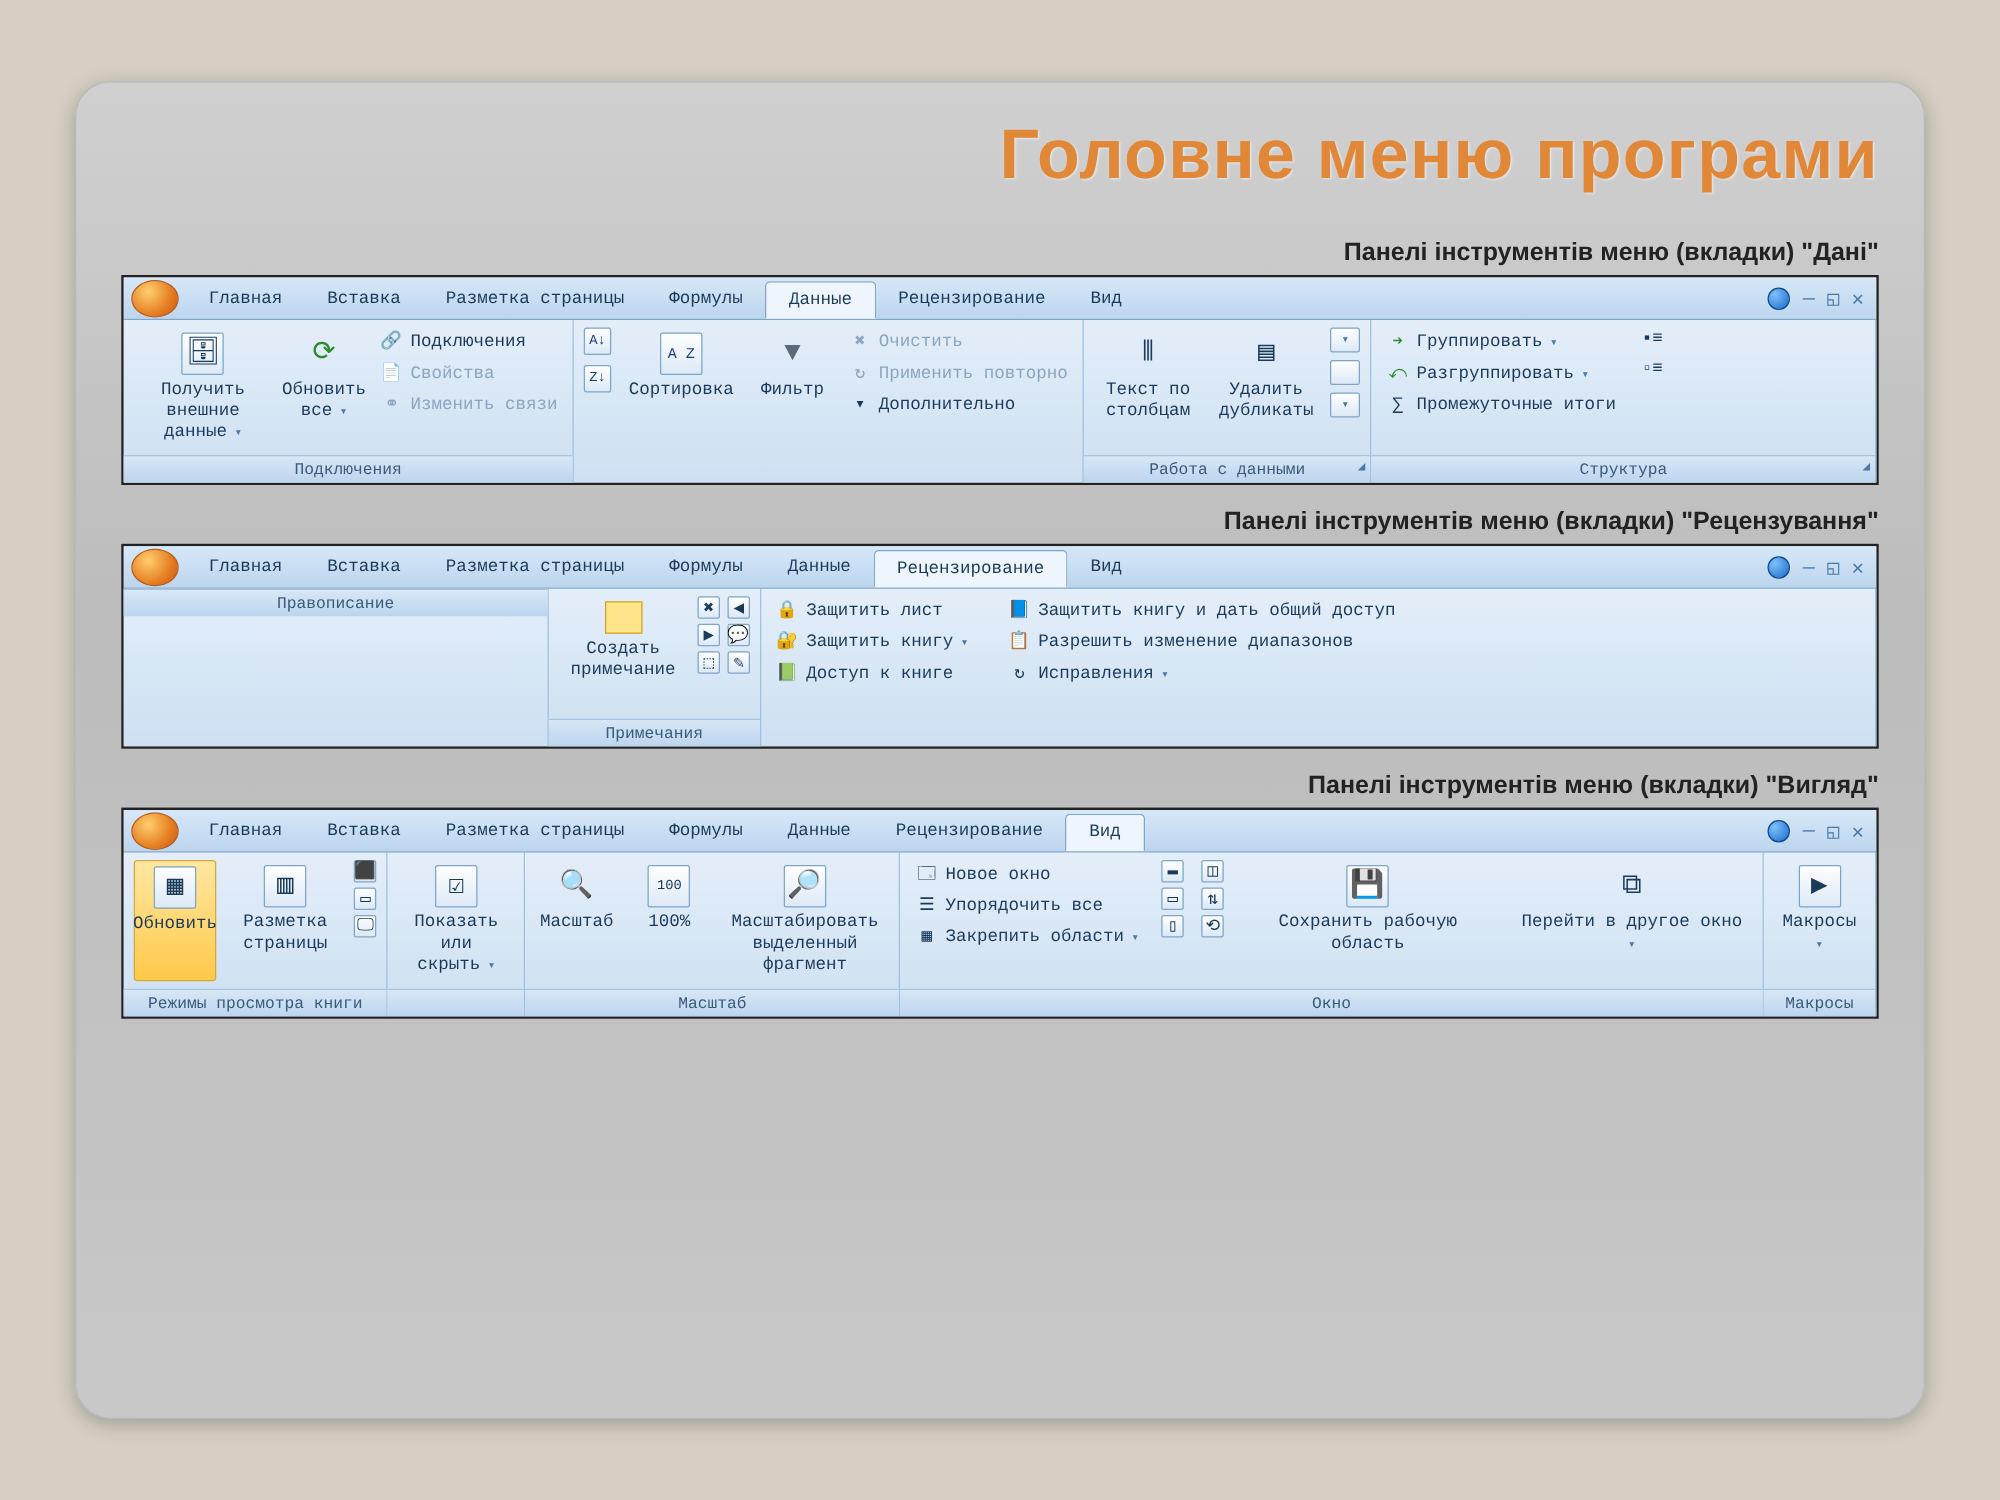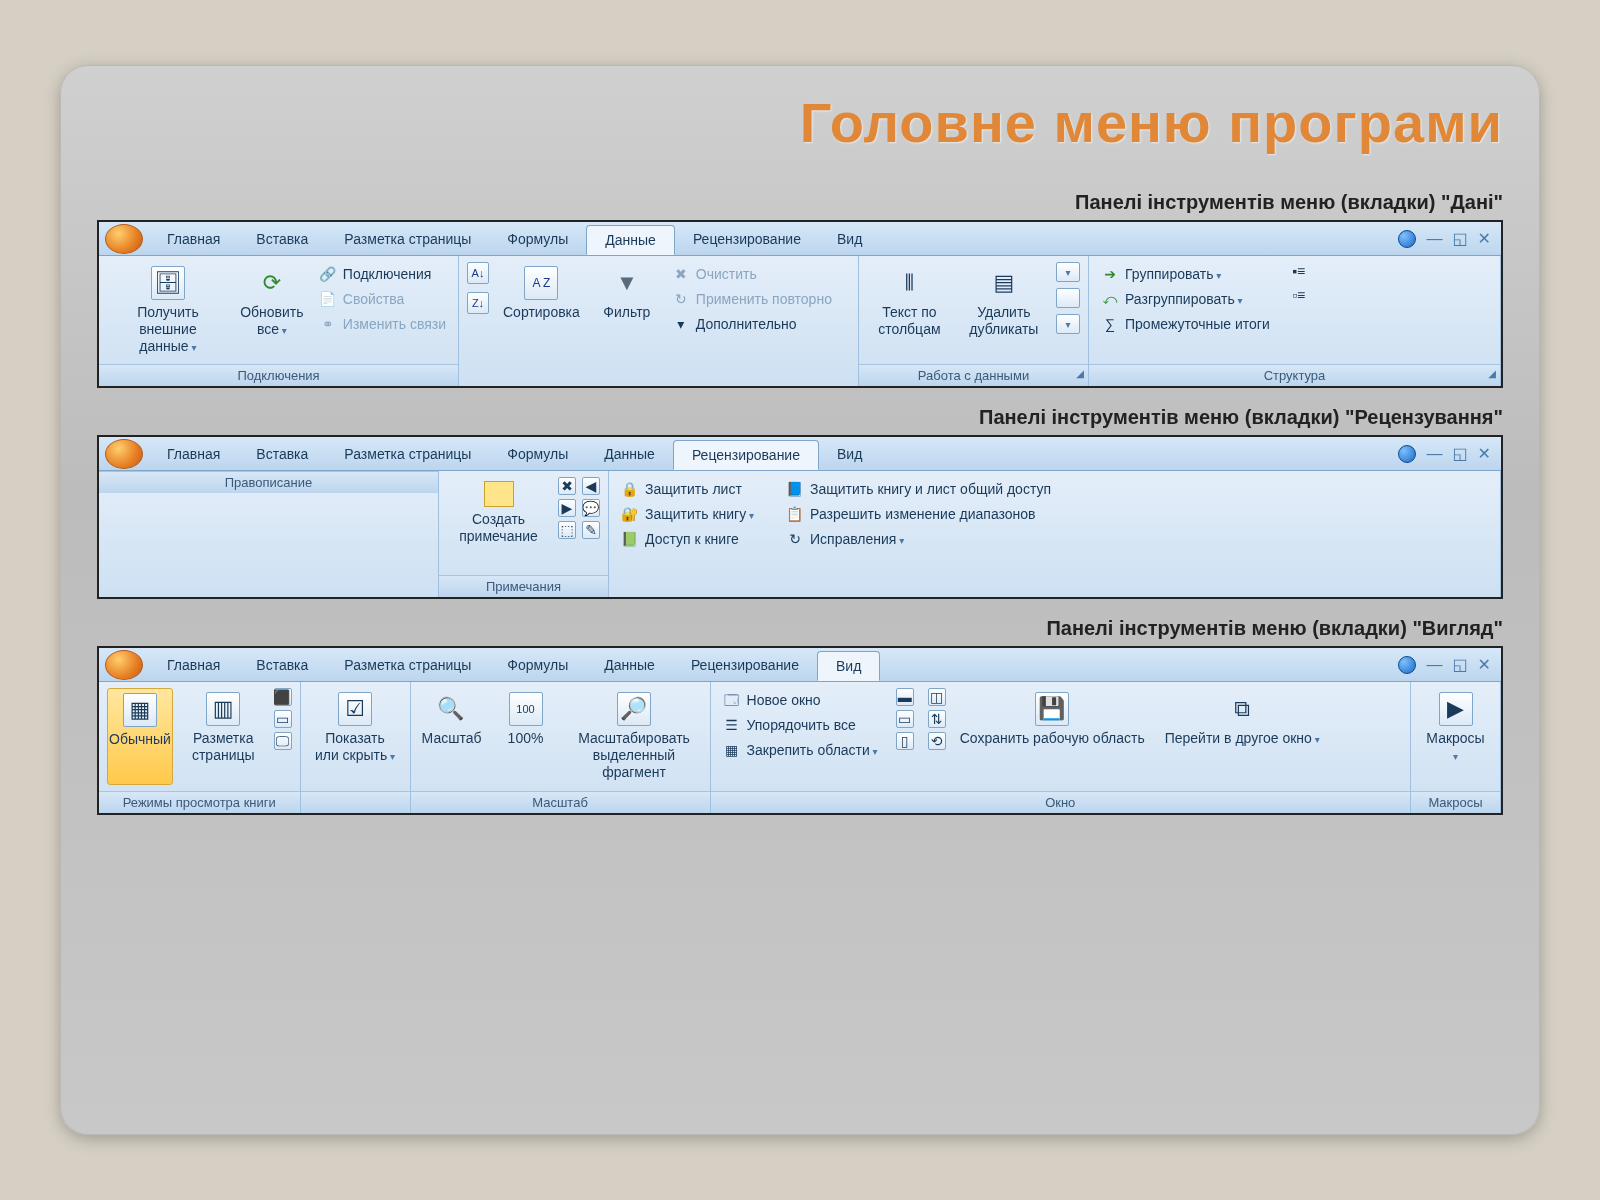--- a/index.html
+++ b/index.html
@@ -39,20 +39,21 @@
     margin: 18px 0 6px 0;
     font-weight: bold;
   }
   .ribbon-shot {
     border: 2px solid #222;
     background: #e6f0fa;
     display: flex;
     flex-direction: column;
     font-size: 14px;
     color: #1a3a5a;
+    font-family: Liberation Mono, monospace;
   }
   .tabbar {
     display: flex;
     align-items: center;
     background: linear-gradient(180deg,#d6e8f8,#bcd5ee);
     border-bottom: 1px solid #7fa6c9;
     height: 34px;
     position: relative;
   }
   .office-btn {
@@ -358,21 +359,21 @@
                 <span class="arrow-down">Защитить книгу</span>
               </div>
             <div class="small-btn">
                 <span class="small-ico">📗</span>
                 <span>Доступ к книге</span>
               </div>
           </div>
           <div class="col" style="margin-left:16px">
             <div class="small-btn">
                 <span class="small-ico">📘</span>
-                <span>Защитить книгу и лист общий доступ</span>
+                <span>Защитить книгу и дать общий доступ</span>
               </div>
             <div class="small-btn">
                 <span class="small-ico">📋</span>
                 <span>Разрешить изменение диапазонов</span>
               </div>
             <div class="small-btn">
                 <span class="small-ico">↻</span>
                 <span class="arrow-down">Исправления</span>
               </div>
           </div>
@@ -398,21 +399,21 @@
         <span class="win-icon">◱</span>
         <span class="win-icon">✕</span>
       </div>
     </div>
     <div class="groups">
 
       <div class="group" style="flex:0 0 200px">
         <div class="group-body" style="align-items:stretch">
           <div class="big-btn highlight">
             <div class="ico ibox">▦</div>
-            <span>Обычный</span>
+            <span>Обновить</span>
           </div>
           <div class="big-btn">
             <div class="ico ibox">▥</div>
             <span>Разметка страницы</span>
           </div>
           <div class="col" style="gap:4px">
             <span class="small-ico ibox">⬛</span>
             <span class="small-ico ibox">▭</span>
             <span class="small-ico ibox">🖵</span>
           </div>

